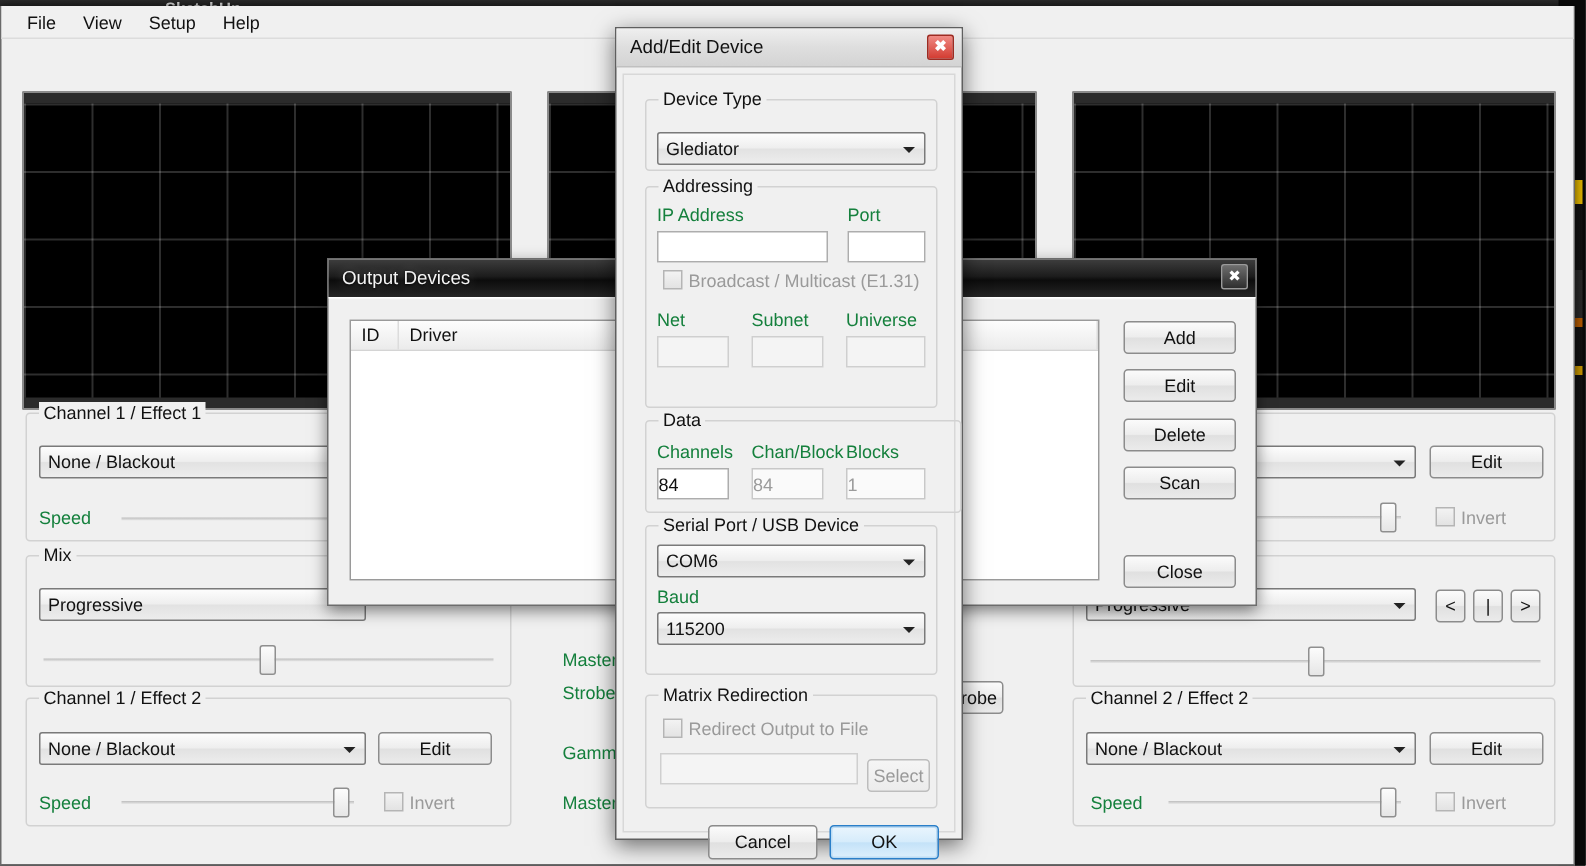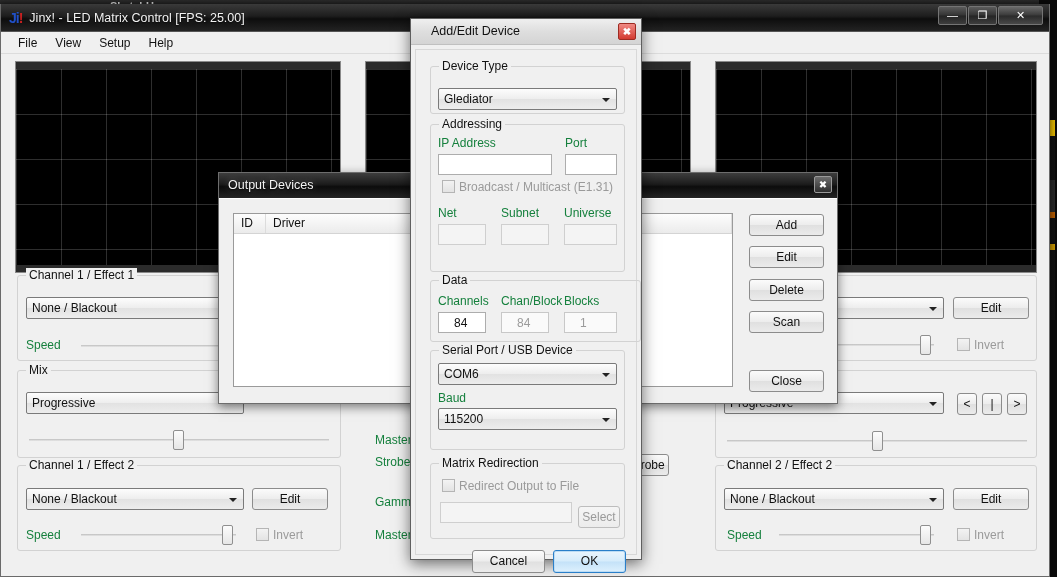--- a/index.html
+++ b/index.html
@@ -125,21 +125,21 @@
   }
   .btn.primary {
     border: 1px solid #2a7fc9; box-shadow: 0 0 0 1px #bcdcf4 inset;
     background: linear-gradient(180deg,#eaf5fd 0%,#d6ecfb 48%,#c4e2f8 52%,#ddf0fd 100%);
   }
   .btn.disabled { color: #9a9a9a; border-color: #bdbdbd;
     background: linear-gradient(180deg,#f5f5f5,#ececec); }
   .txt {
     position: absolute; height: 21px; background: #fff;
     border: 1px solid #adadad; font-size: 12px; color: #111;
-    line-height: 19px; padding-left: 15px; overflow: hidden;
+    line-height: 19px; padding-left: 0; overflow: hidden;
   }
   .txt.dim { color: #9b9b9b; border-color: #c8c8c8; background:#fafafa; }
   .txt.disabled { background: #f4f4f4; border-color: #cfcfcf; }
 
   .slider { position: absolute; height: 20px; }
   .slider .track {
     position: absolute; top: 9px; left: 0; right: 0; height: 2px;
     background: linear-gradient(180deg,#bdbdbd,#e8e8e8);
   }
   .slider .knob {
@@ -192,21 +192,21 @@
   .aed {
     position: absolute; left: 410px; top: 18px; width: 232px; height: 542px;
     background: #f0f0f0; border: 1px solid #5f5f5f;
     box-shadow: 0 4px 14px rgba(0,0,0,.55);
   }
   .aed-title {
     height: 26px; position: relative;
     background: linear-gradient(180deg,#efefef 0%,#dedede 50%,#d4d4d4 100%);
     border-bottom: 1px solid #c0c0c0;
   }
-  .aed-title .t { font-size: 12.5px; color: #111; line-height: 25px; padding-left: 20px; font-weight: normal; }
+  .aed-title .t { font-size: 12.5px; color: #111; line-height: 25px; padding-left: 9px; font-weight: normal; }
   .aed-x {
     position: absolute; right: 5px; top: 4px; width: 18px; height: 17px;
     background: linear-gradient(180deg,#f08a84,#d33b31);
     border: 1px solid #9d2b22; border-radius: 2px;
     color: #fff; font-size: 10px; line-height: 15px; text-align: center; font-weight: bold;
   }
   .aed-body { position: absolute; left: 4px; top: 30px; right: 4px; bottom: 4px;
     background: #f0f0f0; border: 1px solid #d8d8d8; }
   .aed-body .grp > .legend { background: #f0f0f0; }
 </style>
@@ -215,29 +215,20 @@
 
 <div id="root">
 
   <div class="desktop-bg"></div>
   <div class="sketchup-title">SketchUp</div>
   <div class="right-desk-strip"></div>
   <div class="right-desk-colors"></div>
 
   <div class="jinx-window">
 
-    <div class="jinx-titlebar">
-      <span class="jinx-logo"><span class="b">Ji</span><span class="r">!</span></span>
-      <span class="jinx-title-text">Jinx! - LED Matrix Control [FPS: 25.00]</span>
-      <div class="winbtns">
-        <div class="winbtn">—</div>
-        <div class="winbtn">❐</div>
-        <div class="winbtn close">✕</div>
-      </div>
-    </div>
 
     <div class="menubar">
       <div class="menuitem">File</div>
       <div class="menuitem">View</div>
       <div class="menuitem">Setup</div>
       <div class="menuitem">Help</div>
     </div>
 
     <div class="preview" style="left:14px; top:57px; width:326px; height:212px;">
       <div class="pv-inner"></div>

